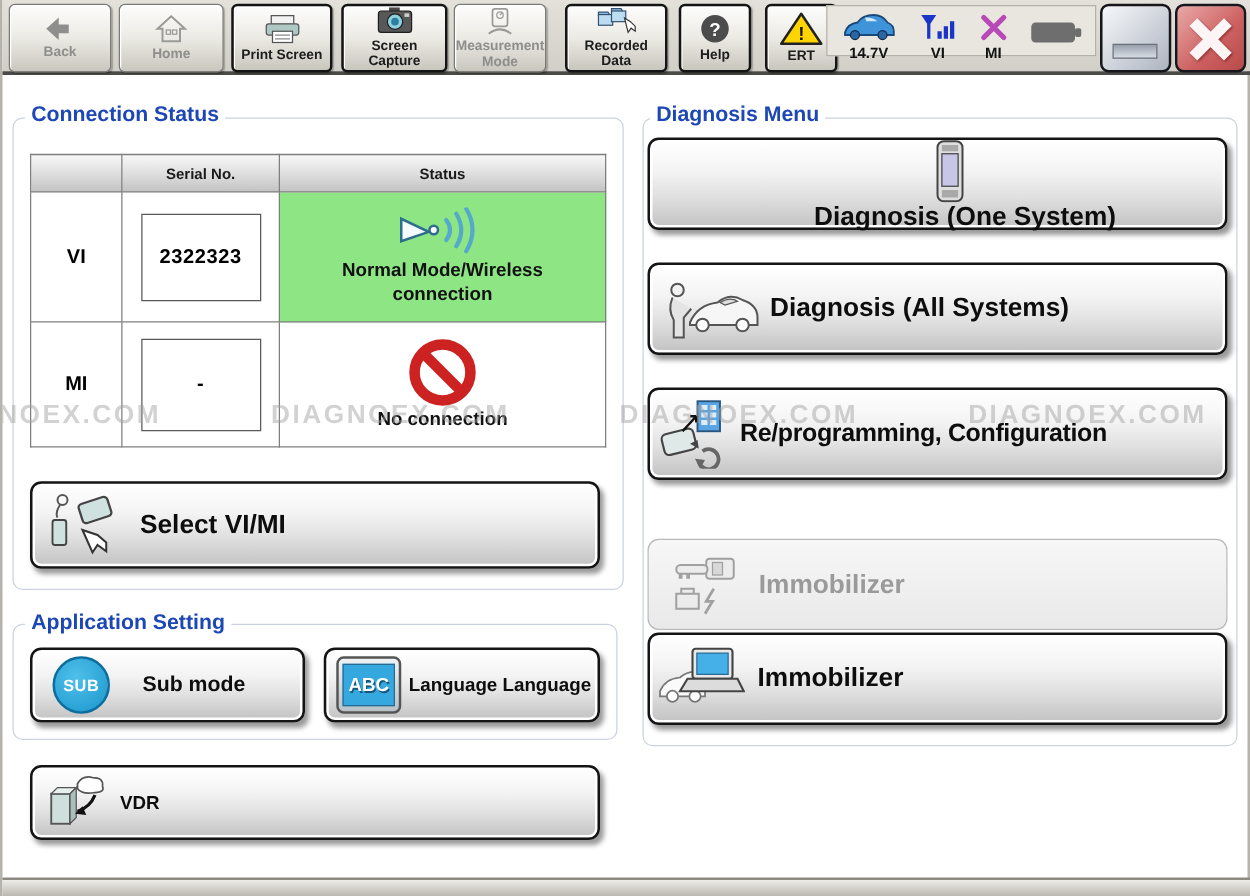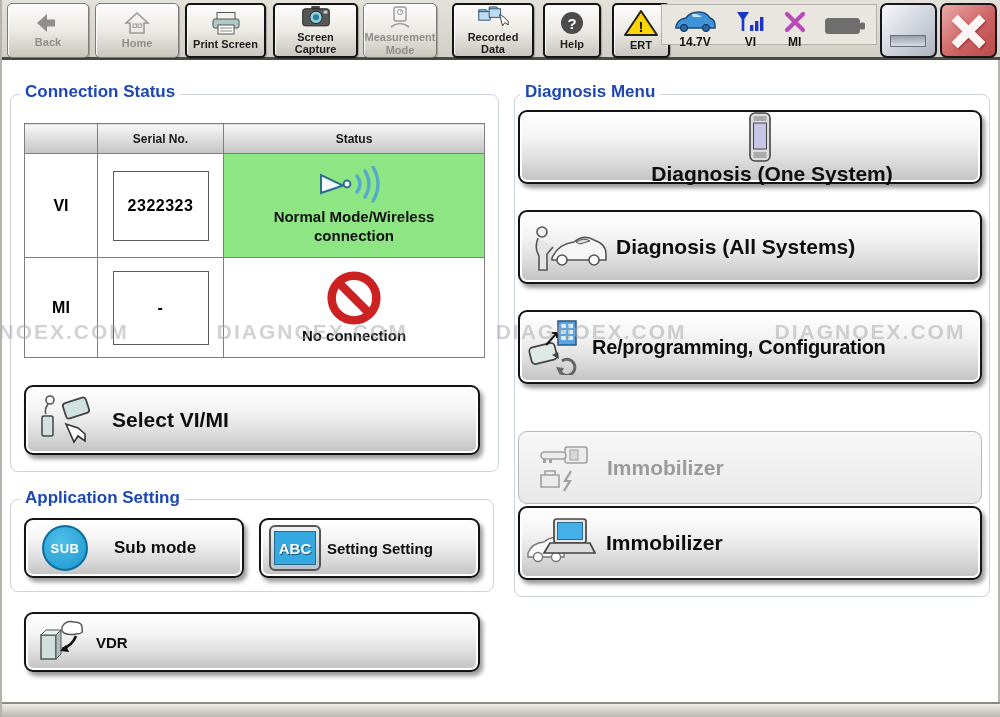--- a/index.html
+++ b/index.html
@@ -314,21 +314,21 @@
     <span class="btn-ico" style="width:46px;height:46px;border-radius:50%;background:radial-gradient(circle at 40% 35%, #4fc0ea, #1a96cc);border:2px solid #0c6e9e;color:#fff;font-size:13px;font-weight:bold;letter-spacing:.5px;">
       <span>SUB</span>
     </span>
     <span style="font-size:17px;margin-left:26px;">Sub mode</span>
   </div>
 
   <div class="big-btn" style="left:257px;top:518px;width:221px;height:60px;padding-left:8px;">
     <span class="btn-ico" style="width:52px;height:46px;border-radius:6px;background:linear-gradient(#eef2f4,#b9c2c8);border:2px solid #555;">
       <span style="display:flex;align-items:center;justify-content:center;width:42px;height:34px;background:#35a8e0;border:1px solid #2a6a92;color:#fff;font-size:15px;font-weight:bold;text-shadow:1px 1px 0 #1a567a;">ABC</span>
     </span>
-    <span style="font-size:15px;margin-left:6px;">Setting Setting</span>
+    <span style="font-size:15px;margin-left:6px;">Language Language</span>
   </div>
 
   <div class="big-btn" style="left:22px;top:612px;width:456px;height:60px;padding-left:12px;">
     <span class="btn-ico">
       <svg width="50" height="46" viewBox="0 0 50 46">
         <rect x="3" y="16" width="15" height="24" fill="#cfe0dc" stroke="#555" stroke-width="1.5"></rect>
         <path d="M3 16 L8 11 L23 11 L18 16 Z" fill="#e8f0ee" stroke="#555"></path>
         <path d="M18 16 L23 11 L23 35 L18 40 Z" fill="#aabfba" stroke="#555"></path>
         <path d="M24 8 Q28 1 36 3 Q45 3 44 10 Q46 15 38 15 Q28 17 24 12 Z" fill="#fff" stroke="#555" stroke-width="1.4"></path>
         <path d="M38 17 Q34 27 24 30" fill="none" stroke="#111" stroke-width="2.6"></path>

